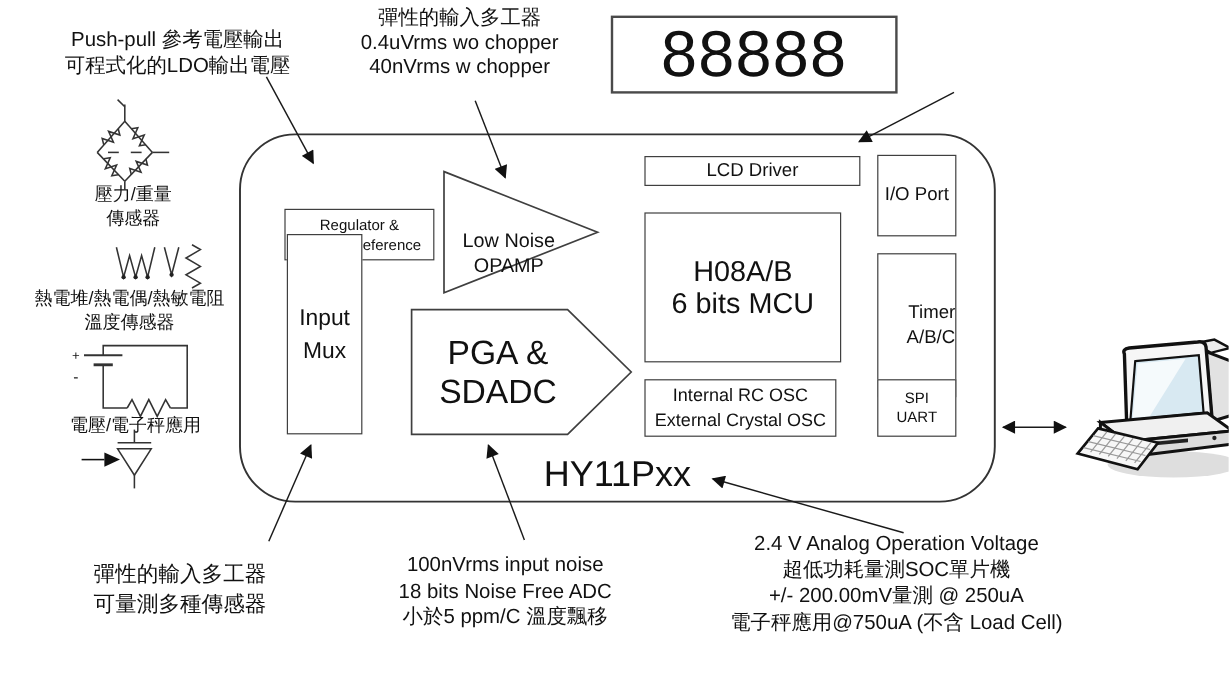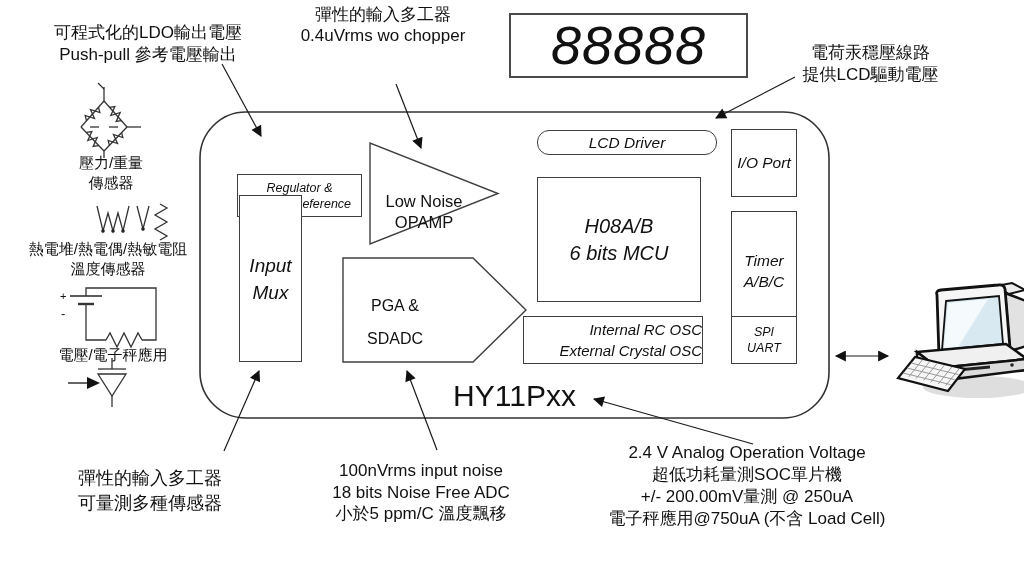--- a/index.html
+++ b/index.html
@@ -1,44 +1,44 @@
 <!DOCTYPE html>
 <html><head>
 <meta charset="utf-8">
 <style>
   html,body{margin:0;padding:0;background:#fff;}
   #canvas{position:relative;width:1024px;height:562px;background:#ffffff;overflow:hidden;
           font-family:"Liberation Sans","DejaVu Sans",sans-serif;color:#111;}
   #shapes{position:absolute;left:0;top:0;z-index:1;}
   .box{position:absolute;z-index:2;border:1.4px solid #3f3f3f;background:#fff;box-sizing:border-box;
-       display:flex;flex-direction:column;align-items:center;justify-content:center;text-align:center;line-height:1.25;font-style:italic;}
+       display:flex;flex-direction:column;align-items:center;justify-content:center;text-align:center;line-height:1.25;}
   .freetext{position:absolute;z-index:2;text-align:center;}
   .ann div{white-space:nowrap;}
   
   #ann-ldo{left:28px;top:22px;width:240px;font-size:17px;line-height:22px;}
   #ann-opamp{left:283px;top:5px;width:200px;font-size:17px;line-height:20.5px;}
   #ann-chargepump{left:783px;top:42px;width:175px;font-size:17px;line-height:22px;}
   #ann-mux{left:60px;top:466px;width:180px;font-size:18px;line-height:25px;}
   #ann-adc{left:306px;top:460px;width:230px;font-size:17px;line-height:21.5px;}
   #ann-soc{left:588px;top:442px;width:318px;font-size:17px;line-height:22px;}
   
   #lbl-pressure{left:56px;top:153px;width:110px;font-size:15px;line-height:19.5px;}
   #lbl-temp{left:12px;top:239px;width:192px;font-size:15px;line-height:19.5px;}
   #lbl-volt{left:58px;top:345px;width:110px;font-size:15px;line-height:19.5px;}
   #lbl-chem{left:50px;top:411px;width:126px;font-size:15px;line-height:19.5px;}
   
   #blk-regulator{left:237px;top:140px;width:125px;height:43px;font-size:12.5px;line-height:16px;margin-top:34px;}
   #blk-inputmux{left:239px;top:195px;width:63px;height:167px;font-size:19px;line-height:27px;}
   #txt-opamp{left:372px;top:171px;width:104px;font-size:16.5px;line-height:21px;margin-top:20px;}
-  #txt-pga{left:332px;top:277px;width:126px;font-size:16px;line-height:33px;margin-top:12px;}
-  #blk-lcd{left:537px;top:130px;width:180px;height:25px;font-size:15.5px;border-radius:12px;}
-  #blk-mcu{left:537px;top:177px;width:164px;height:125px;font-size:20px;line-height:27px;}
-  #blk-osc{left:523px;top:316px;width:180px;height:48px;font-size:15px;line-height:21px;align-items:flex-end;}
+  #txt-pga{left:352px;top:277px;width:126px;font-size:28px;line-height:33px;}
+  #blk-lcd{left:537px;top:130px;width:180px;height:25px;font-size:15.5px;}
+  #blk-mcu{left:537px;top:177px;width:164px;height:125px;font-size:24px;line-height:27px;}
+  #blk-osc{left:537px;top:316px;width:160px;height:48px;font-size:15px;line-height:21px;}
   #blk-io{left:731px;top:129px;width:66px;height:68px;font-size:15.5px;}
-  #blk-timer{left:731px;top:211px;width:66px;height:120px;font-size:15.5px;line-height:21px;}
+  #blk-timer{left:731px;top:211px;width:66px;height:120px;font-size:15.5px;line-height:21px;align-items:flex-end;}
   #blk-spi{left:731px;top:316px;width:66px;height:48px;font-size:12.5px;line-height:16px;}
   #display{left:509px;top:13px;width:239px;height:65px;border:2px solid #4a4a4a;font-size:54px;letter-spacing:1px;}
   #chip-label{left:442px;top:379px;width:145px;font-size:30px;}
 </style>
 </head>
 <body>
 
 <div id="canvas">
 
   <svg id="shapes" width="1024" height="562" viewBox="0 0 1024 562">
@@ -143,30 +143,27 @@
         <line x1="903" y1="373" x2="950.5" y2="384.6"></line>
       </g>
     </g>
   </svg>
 
   <div class="box" id="display">
     <span>88888</span>
   </div>
 
   <div class="freetext ann" id="ann-ldo">
+    <div>Push-pull 參考電壓輸出</div>
     <div>可程式化的LDO輸出電壓</div>
-    <div>Push-pull 參考電壓輸出</div>
   </div>
   <div class="freetext ann" id="ann-opamp">
     <div>彈性的輸入多工器</div>
     <div>0.4uVrms wo chopper</div>
-  </div>
-  <div class="freetext ann" id="ann-chargepump">
-    <div>電荷汞穩壓線路</div>
-    <div>提供LCD驅動電壓</div>
+    <div>40nVrms w chopper</div>
   </div>
   <div class="freetext ann" id="ann-mux">
     <div>彈性的輸入多工器</div>
     <div>可量測多種傳感器</div>
   </div>
   <div class="freetext ann" id="ann-adc">
     <div>100nVrms input noise</div>
     <div>18 bits Noise Free ADC</div>
     <div>小於5 ppm/C 溫度飄移</div>
   </div>

